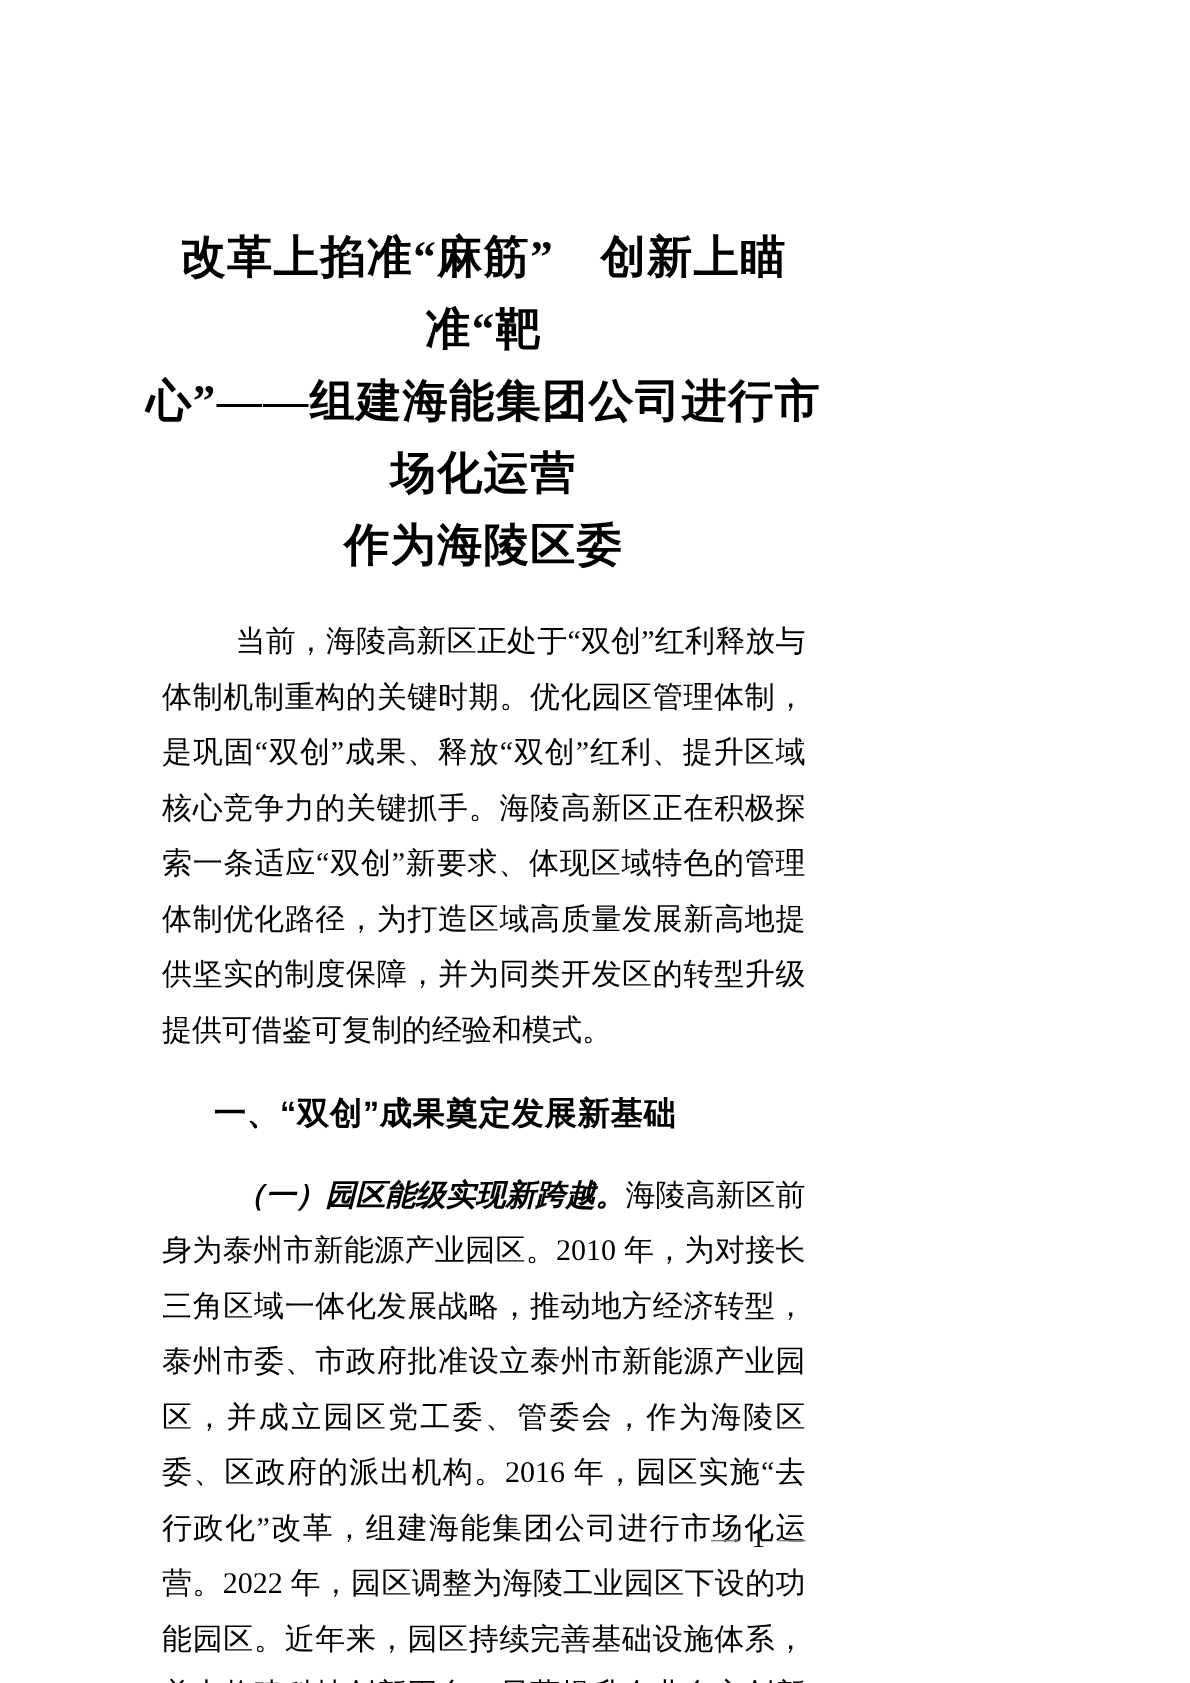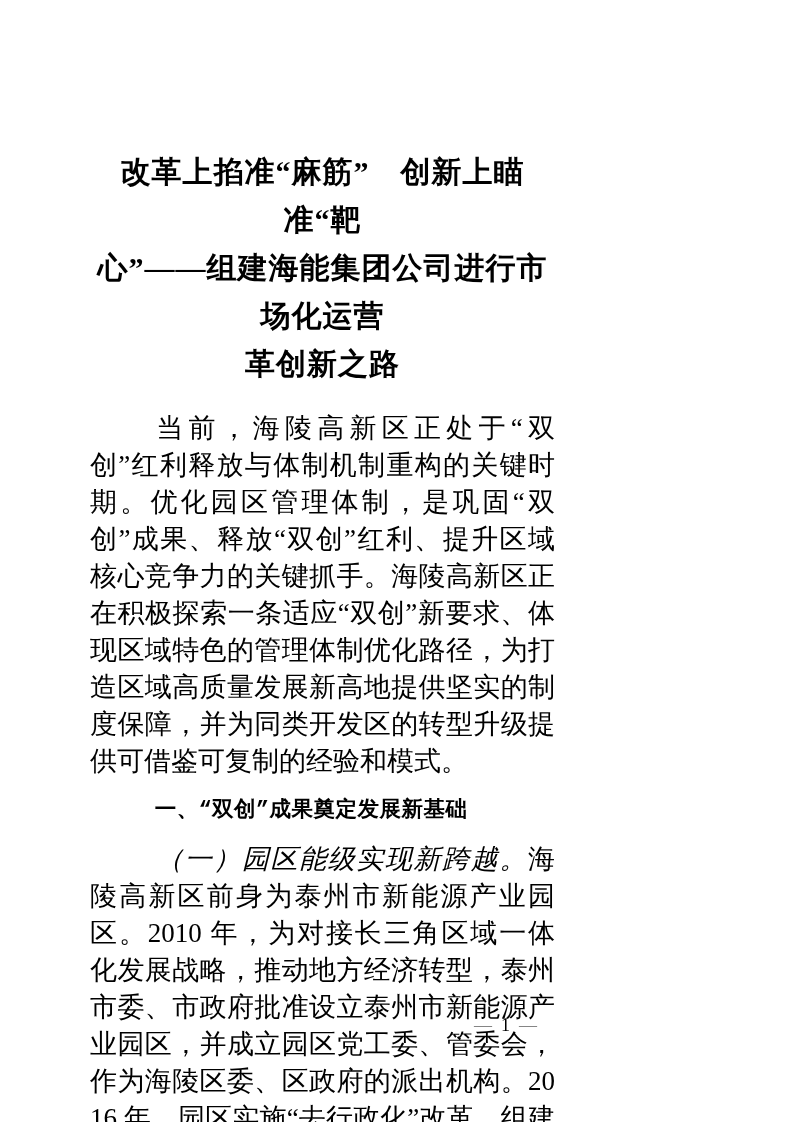--- a/index.html
+++ b/index.html
@@ -20,39 +20,39 @@
   }
   .doc-title {
     margin: 0 0 22px 0;
     font-size: 30px;
     line-height: 48px;
     font-weight: 700;
     text-align: center;
     letter-spacing: 1px;
   }
   .body-para {
-    margin: 0;
-    font-size: 27px;
+    margin: 18px;
+    font-size: 20px;
     line-height: 37px;
     text-align: justify;
     text-justify: inter-ideograph;
     text-indent: 2.45em;
     word-break: break-all;
   }
   .section-heading {
-    margin: 12px;
+    margin: 0;
     font-size: 21.5px;
     line-height: 37px;
     font-weight: 700;
-    font-family: Liberation Mono, monospace;
+    font-family: Liberation Sans, sans-serif;
     text-indent: 2.45em;
     letter-spacing: 0.5px;
   }
   .lead-phrase {
-    font-weight: 400;
+    font-weight: 700;
     font-style: italic;
   }
   .page-footer {
     position: absolute;
     top: 1012px;
     right: 116px;
     font-size: 18px;
     line-height: 26px;
     white-space: nowrap;
   }
@@ -65,21 +65,21 @@
   }
 </style>
 </head>
 <body>
 
 <div class="page">
 
   <h1 class="doc-title">
     <div>改革上掐准“麻筋”　创新上瞄准“靶</div>
     <div>心”——组建海能集团公司进行市场化运营</div>
-    <div>革创新之路</div>
+    <div>作为海陵区委</div>
   </h1>
 
   <p class="body-para">当前，海陵高新区正处于“双创”红利释放与体制机制重构的关键时期。优化园区管理体制，是巩固“双创”成果、释放“双创”红利、提升区域核心竞争力的关键抓手。海陵高新区正在积极探索一条适应“双创”新要求、体现区域特色的管理体制优化路径，为打造区域高质量发展新高地提供坚实的制度保障，并为同类开发区的转型升级提供可借鉴可复制的经验和模式。</p>
 
   <h2 class="section-heading">一、“双创”成果奠定发展新基础</h2>
 
   <p class="body-para"><span class="lead-phrase">（一）园区能级实现新跨越。</span><span>海陵高新区前身为泰州市新能源产业园区。2010 年，为对接长三角区域一体化发展战略，推动地方经济转型，泰州市委、市政府批准设立泰州市新能源产业园区，并成立园区党工委、管委会，作为海陵区委、区政府的派出机构。2016 年，园区实施“去行政化”改革，组建海能集团公司进行市场化运营。2022 年，园区调整为海陵工业园区下设的功能园区。近年来，园区持续完善基础设施体系，着力构建科技创新平台，显著提升企业自主创新能力，成功实现了从传统工业园区向高新技术产业开发区的质变升级。2025 年 4 月，新能源产业园区成功升格为省级高新区，迈出了能级跃升的标志性一步。</span></p>
 
   <div class="page-footer">
     <span class="dash">—</span><span class="num">1</span><span class="dash">—</span>

